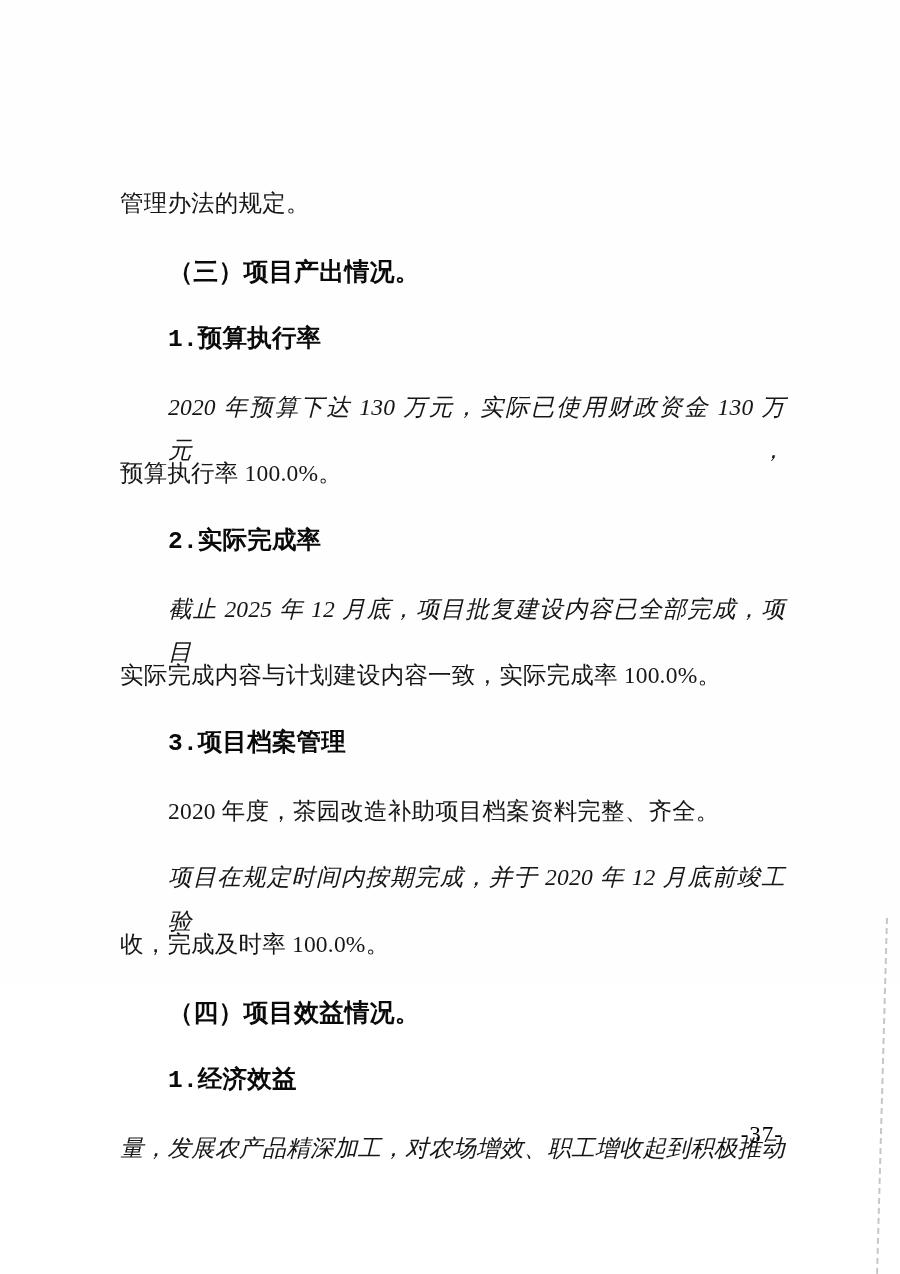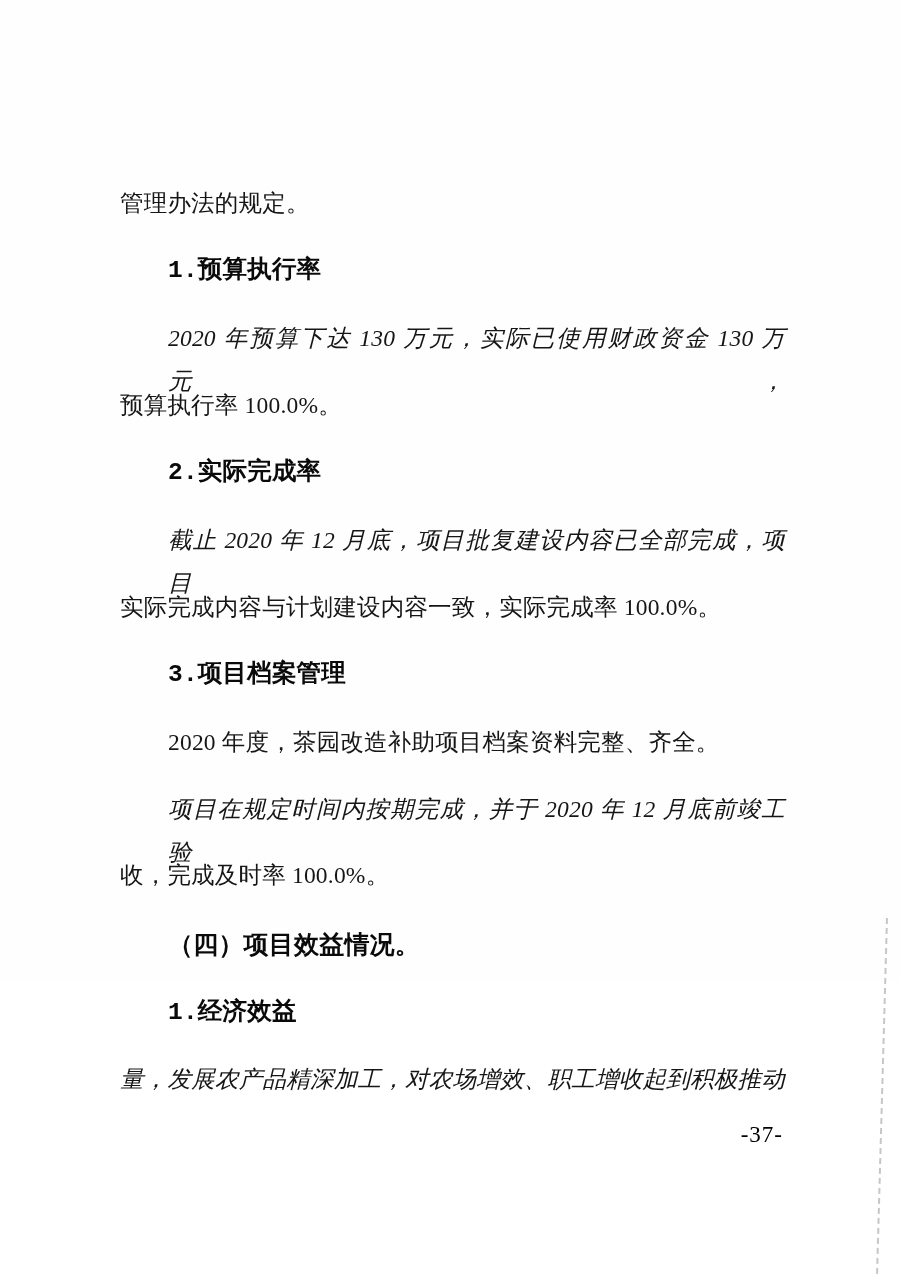--- a/index.html
+++ b/index.html
@@ -66,25 +66,26 @@
     transform: rotate(1.6deg);
     transform-origin: top center;
   }
 </style>
 </head>
 <body>
 
 <div class="page">
   <main class="content">
     <p class="line">管理办法的规定。</p>
+    <p class="line heading section indent">（三）项目产出情况。</p>
     <p class="line heading sub indent">1.预算执行率</p>
     <p class="line indent just">2020 年预算下达 130 万元，实际已使用财政资金 130 万元，</p>
     <p class="line">预算执行率 100.0%。</p>
     <p class="line heading sub indent">2.实际完成率</p>
-    <p class="line indent just">截止 2020 年 12 月底，项目批复建设内容已全部完成，项目</p>
+    <p class="line indent just">截止 2025 年 12 月底，项目批复建设内容已全部完成，项目</p>
     <p class="line">实际完成内容与计划建设内容一致，实际完成率 100.0%。</p>
     <p class="line heading sub indent">3.项目档案管理</p>
     <p class="line indent">2020 年度，茶园改造补助项目档案资料完整、齐全。</p>
     <p class="line indent just">项目在规定时间内按期完成，并于 2020 年 12 月底前竣工验</p>
     <p class="line">收，完成及时率 100.0%。</p>
     <p class="line heading section indent">（四）项目效益情况。</p>
     <p class="line heading sub indent">1.经济效益</p>
     <p class="line just">量，发展农产品精深加工，对农场增效、职工增收起到积极推动</p>
 
   </main>

